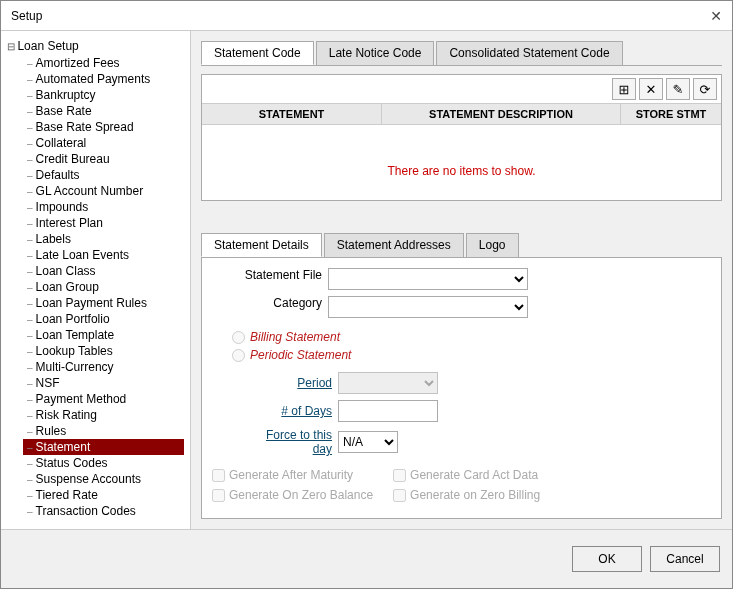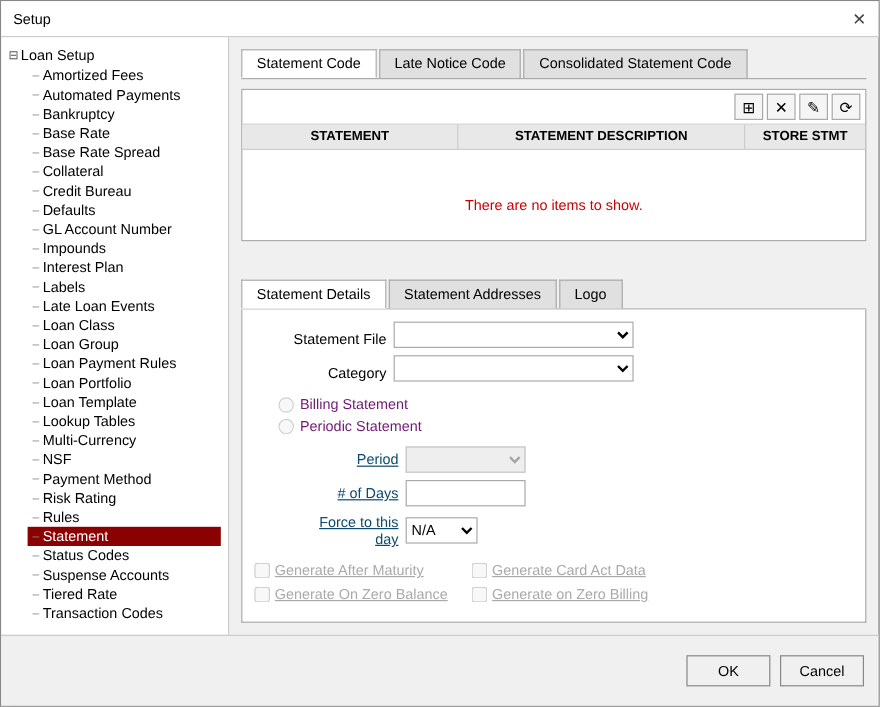--- a/index.html
+++ b/index.html
@@ -201,21 +201,21 @@
       border-bottom: 1px solid #fff;
     }
     .details-content {
       background: #fff;
       border: 1px solid #aaa;
       border-top: none;
       padding: 10px;
     }
     .form-row {
       display: flex;
-      align-items: flex-end;
+      align-items: flex-start;
       margin-bottom: 6px;
       gap: 6px;
     }
     .form-label {
       width: 110px;
       font-size: 12px;
       color: #000;
       text-align: right;
     }
     .form-select {
@@ -233,21 +233,22 @@
       display: flex;
       align-items: center;
       gap: 5px;
       margin-bottom: 4px;
     }
     .radio-row input[type=radio] {
       cursor: pointer;
     }
     .radio-label {
       font-size: 12px;
-      color: #701a75;
+      color: #b91c1c;
+      font-style: italic;
     }
     .inner-form {
       padding-left: 40px;
     }
     .inner-row {
       display: flex;
       align-items: center;
       margin-bottom: 6px;
       gap: 6px;
     }
@@ -283,21 +284,20 @@
       display: flex;
       gap: 20px;
       padding: 6px 0;
     }
     .checkbox-item {
       display: flex;
       align-items: flex-end;
       gap: 4px;
       font-size: 12px;
       color: #aaa;
-      text-decoration: underline;
     }
     .checkbox-item input[type=checkbox] {
       cursor: pointer;
     }
     
     .bottom-bar {
       display: flex;
       justify-content: flex-end;
       gap: 8px;
       padding: 16px 12px;

